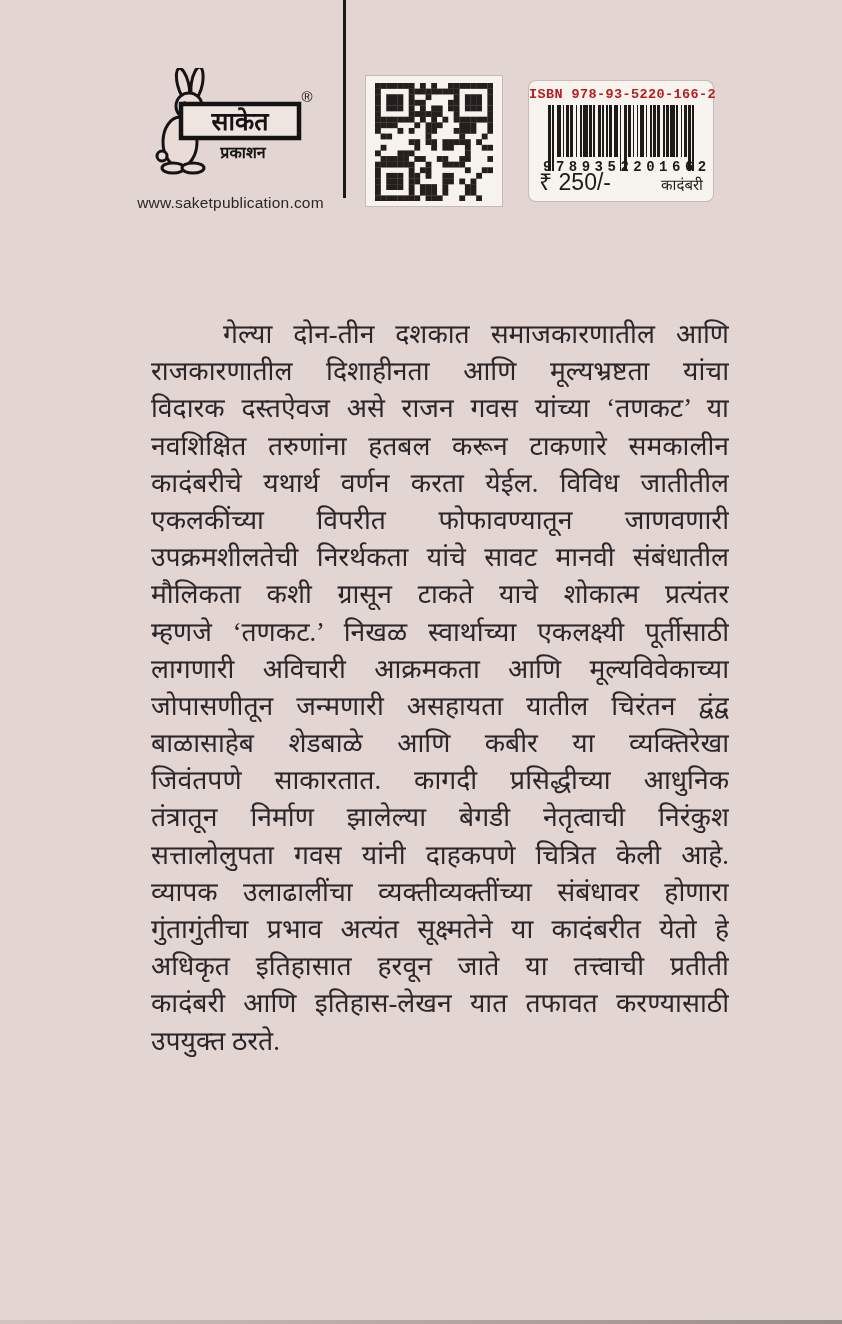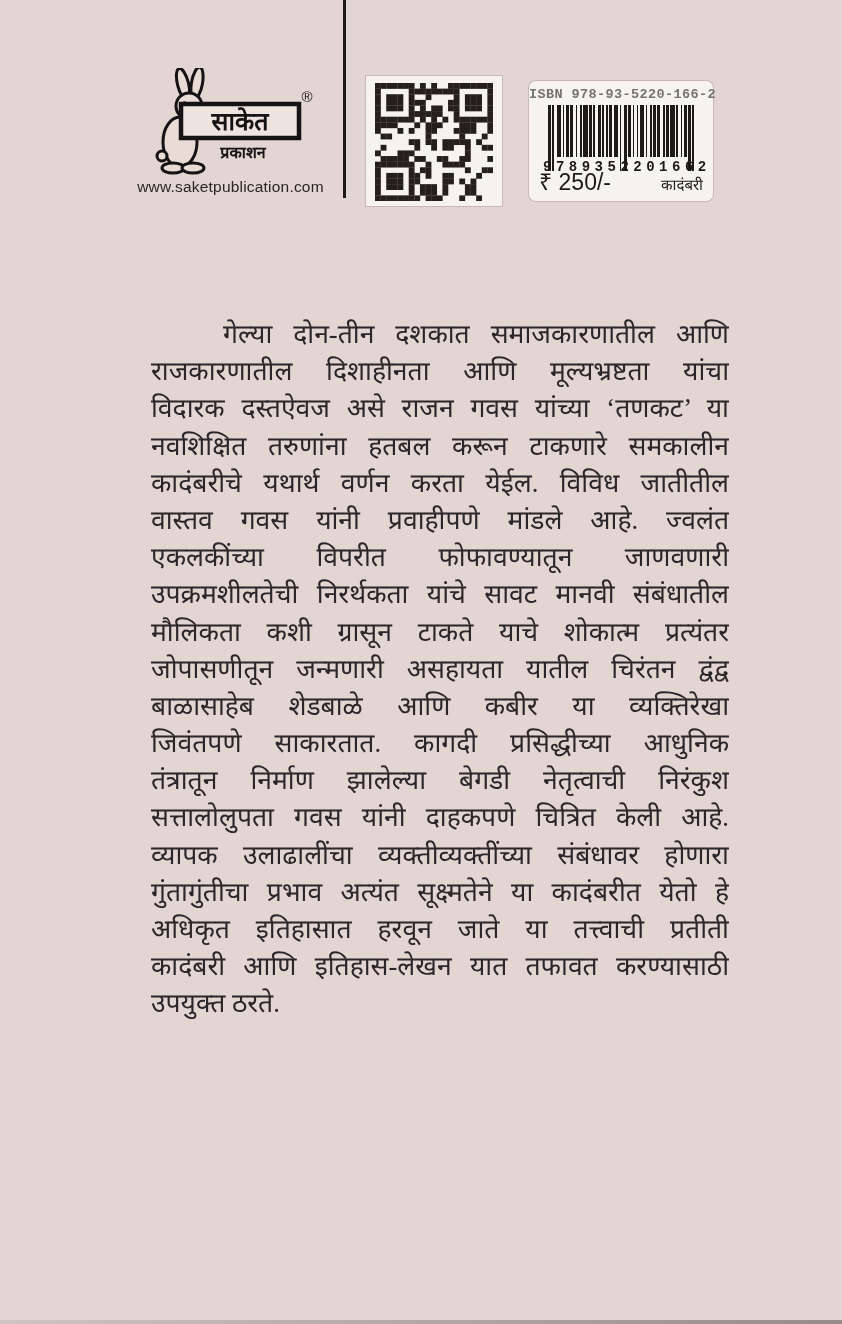--- a/index.html
+++ b/index.html
@@ -27,21 +27,21 @@
     left:128px; top:68px;
     width:205px;
     text-align:center;
   }
   .logo-svg{display:block;margin:0 auto;}
   .website{
     font-family:"Liberation Sans", sans-serif;
     font-size:15.5px;
     color:#2a2624;
     letter-spacing:0.2px;
-    margin-top:2px;
+    margin-top:18px;
     white-space:nowrap;
   }
   .qr-box{
     position:absolute;
     left:366px; top:76px;
     width:136px; height:130px;
     background:#f6f3ef;
     box-shadow:0 0 0 1px rgba(120,105,100,0.25);
   }
   .qr-box svg{display:block;margin:7px auto 0;}
@@ -51,21 +51,21 @@
     width:184px; height:120px;
     background:#f7f4f0;
     border-radius:7px;
     box-shadow:0 0 0 1px rgba(120,105,100,0.25);
   }
   .isbn-text{
     font-family:"Liberation Mono", monospace;
     font-weight:bold;
     font-size:13.5px;
     letter-spacing:0.4px;
-    color:#737373;
+    color:#b91c1c;
     text-align:center;
     padding-top:6px;
     white-space:nowrap;
   }
   .bars-wrap{
     position:relative;
     height:66px;
     margin:3px 14px 0 14px;
   }
   .bars{
@@ -436,24 +436,25 @@
       <span class="category">कादंबरी</span>
     </div>
   </div>
 
   <div class="blurb">
       <div class="line first">गेल्या दोन-तीन दशकात समाजकारणातील आणि</div>
       <div class="line">राजकारणातील दिशाहीनता आणि मूल्यभ्रष्टता यांचा</div>
       <div class="line">विदारक दस्तऐवज असे राजन गवस यांच्या ‘तणकट’ या</div>
       <div class="line">नवशिक्षित तरुणांना हतबल करून टाकणारे समकालीन</div>
       <div class="line">कादंबरीचे यथार्थ वर्णन करता येईल. विविध जातीतील</div>
-      <div class="line">वास्तव गवस यांनी प्रवाहीपणे मांडले आहे. ज्वलंत</div>
       <div class="line">एकलकींच्या विपरीत फोफावण्यातून जाणवणारी</div>
       <div class="line">उपक्रमशीलतेची निरर्थकता यांचे सावट मानवी संबंधातील</div>
       <div class="line">मौलिकता कशी ग्रासून टाकते याचे शोकात्म प्रत्यंतर</div>
+      <div class="line">म्हणजे ‘तणकट.’ निखळ स्वार्थाच्या एकलक्ष्यी पूर्तीसाठी</div>
+      <div class="line">लागणारी अविचारी आक्रमकता आणि मूल्यविवेकाच्या</div>
       <div class="line">जोपासणीतून जन्मणारी असहायता यातील चिरंतन द्वंद्व</div>
       <div class="line">बाळासाहेब शेडबाळे आणि कबीर या व्यक्तिरेखा</div>
       <div class="line">जिवंतपणे साकारतात. कागदी प्रसिद्धीच्या आधुनिक</div>
       <div class="line">तंत्रातून निर्माण झालेल्या बेगडी नेतृत्वाची निरंकुश</div>
       <div class="line">सत्तालोलुपता गवस यांनी दाहकपणे चित्रित केली आहे.</div>
       <div class="line">व्यापक उलाढालींचा व्यक्तीव्यक्तींच्या संबंधावर होणारा</div>
       <div class="line">गुंतागुंतीचा प्रभाव अत्यंत सूक्ष्मतेने या कादंबरीत येतो हे</div>
       <div class="line">अधिकृत इतिहासात हरवून जाते या तत्त्वाची प्रतीती</div>
       <div class="line">कादंबरी आणि इतिहास-लेखन यात तफावत करण्यासाठी</div>
       <div class="line last">उपयुक्त ठरते.</div>

